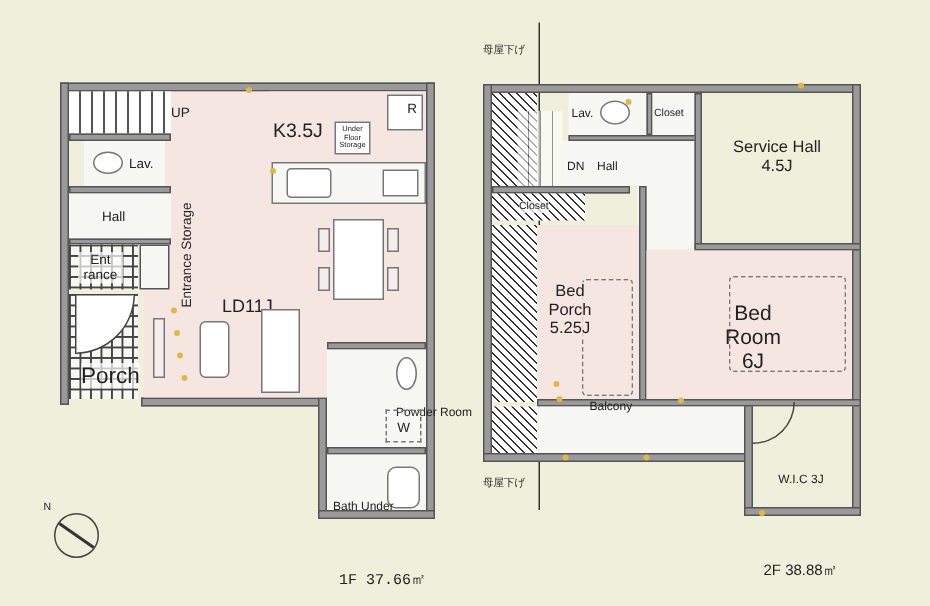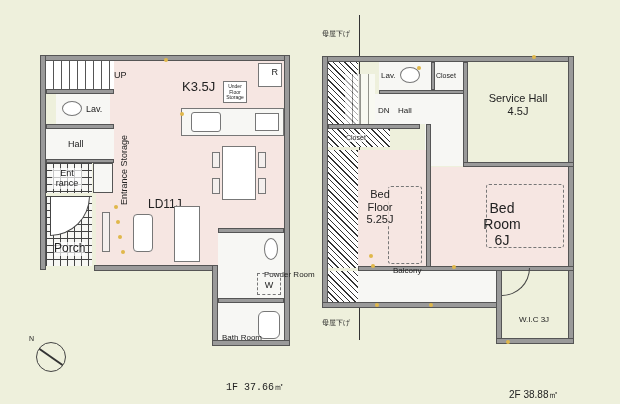--- a/index.html
+++ b/index.html
@@ -47,21 +47,21 @@
   <div class="lbl" style="left:68px;top:139px;font-size:9px;">Hall</div>
 
   <div class="wall" style="left:46px;top:159px;width:68px;height:4px;"></div>
   <div class="room tile" style="left:46px;top:163px;width:46px;height:30px;"></div>
   <div class="lbl" style="left:52px;top:168px;font-size:9px;width:30px;background:rgba(255,255,255,.7);">Ent rance</div>
   <div class="room white" style="left:93px;top:163px;width:20px;height:30px;border:1px solid #555;"></div>
   <div class="lbl" style="left:96px;top:175px;font-size:9px;transform:rotate(-90deg);transform-origin:left top;white-space:nowrap;top:205px;left:119px;">Entrance Storage</div>
 
   <div class="room tile" style="left:46px;top:196px;width:46px;height:70px;"></div>
   <div class="door" style="left:50px;top:196px;width:40px;height:40px;border-radius:0 0 40px 0;background:#fff;"></div>
-  <div class="lbl" style="left:54px;top:242px;font-size:12px;background:rgba(255,255,255,.7);text-align:center;">Porch</div>
+  <div class="lbl" style="left:54px;top:242px;font-size:15px;background:rgba(255,255,255,.7);text-align:center;">Porch</div>
 
   <div class="furn" style="left:102px;top:212px;width:8px;height:40px;"></div>
 
   <div class="lbl" style="left:182px;top:80px;font-size:13px;">K3.5J</div>
   <div class="furn" style="left:223px;top:81px;width:24px;height:22px;font-size:5px;text-align:center;line-height:1.1;padding-top:2px;background:#fff;">Under Floor Storage</div>
   <div class="furn" style="left:258px;top:63px;width:24px;height:24px;background:#fff;font-size:9px;text-align:right;padding:3px;">R</div>
   <div class="furn" style="left:181px;top:108px;width:103px;height:28px;background:#f7f7f4;"></div>
   <div class="furn" style="left:191px;top:112px;width:30px;height:20px;background:#fff;border-radius:3px;"></div>
   <div class="furn" style="left:255px;top:113px;width:24px;height:18px;background:#fff;"></div>
 
@@ -77,21 +77,21 @@
 
   <div class="wall" style="left:218px;top:228px;width:66px;height:5px;"></div>
   <div class="room white" style="left:218px;top:233px;width:66px;height:65px;"></div>
   <div class="furn" style="left:264px;top:238px;width:14px;height:22px;border-radius:50%;background:#fff;"></div>
   <div class="lbl" style="left:220px;top:270px;font-size:8px;padding-left:44px;">Powder Room</div>
   <div class="dash" style="left:257px;top:273px;width:24px;height:22px;font-size:9px;text-align:center;line-height:22px;">W</div>
 
   <div class="wall" style="left:218px;top:298px;width:66px;height:5px;"></div>
   <div class="room white" style="left:218px;top:303px;width:66px;height:37px;"></div>
   <div class="furn" style="left:258px;top:311px;width:22px;height:28px;border-radius:6px;background:#fff;"></div>
-  <div class="lbl" style="left:222px;top:333px;font-size:8px;">Bath Room</div>
+  <div class="lbl" style="left:222px;top:333px;font-size:8px;">Bath Under</div>
 
   <div class="dot" style="left:114px;top:205px;"></div>
   <div class="dot" style="left:116px;top:220px;"></div>
   <div class="dot" style="left:118px;top:235px;"></div>
   <div class="dot" style="left:121px;top:250px;"></div>
   <div class="dot" style="left:164px;top:58px;"></div>
   <div class="dot" style="left:180px;top:112px;"></div>
 
   <div class="lbl" style="left:226px;top:382px;font-size:10px;font-family:Liberation Mono, monospace;">1F 37.66㎡</div>
 </div>
@@ -137,21 +137,21 @@
   <div class="wall" style="left:463px;top:162px;width:111px;height:5px;"></div>
 
   <div class="wall" style="left:328px;top:124px;width:92px;height:5px;"></div>
   <div class="room hatch" style="left:328px;top:129px;width:62px;height:18px;"></div>
   <div class="lbl" style="left:346px;top:134px;font-size:7px;background:rgba(255,255,255,.75);">Closet</div>
   <div class="room hatch" style="left:328px;top:150px;width:30px;height:118px;"></div>
 
   <div class="room pink" style="left:358px;top:150px;width:68px;height:116px;"></div>
   <div class="wall" style="left:426px;top:124px;width:5px;height:144px;"></div>
   <div class="dash" style="left:388px;top:186px;width:34px;height:78px;border-radius:3px;"></div>
-  <div class="lbl" style="left:362px;top:188px;font-size:11px;width:36px;background:rgba(246,230,226,.8);">Bed Floor 5.25J</div>
+  <div class="lbl" style="left:362px;top:188px;font-size:11px;width:36px;background:rgba(246,230,226,.8);">Bed Porch 5.25J</div>
 
   <div class="room pink" style="left:431px;top:167px;width:137px;height:99px;"></div>
   <div class="dash" style="left:486px;top:184px;width:78px;height:64px;border-radius:3px;"></div>
   <div class="lbl" style="left:482px;top:200px;font-size:14px;width:40px;">Bed Room 6J</div>
   <div class="wall" style="left:358px;top:266px;width:216px;height:5px;"></div>
 
   <div class="room hatch" style="left:328px;top:271px;width:30px;height:31px;"></div>
   <div class="room white" style="left:358px;top:271px;width:138px;height:31px;"></div>
   <div class="lbl" style="left:393px;top:266px;font-size:8px;">Balcony</div>
 
@@ -161,14 +161,14 @@
 
   <div class="dot" style="left:369px;top:254px;"></div>
   <div class="dot" style="left:371px;top:264px;"></div>
   <div class="dot" style="left:452px;top:265px;"></div>
   <div class="dot" style="left:375px;top:303px;"></div>
   <div class="dot" style="left:429px;top:303px;"></div>
   <div class="dot" style="left:532px;top:55px;"></div>
   <div class="dot" style="left:417px;top:66px;"></div>
   <div class="dot" style="left:506px;top:340px;"></div>
 
-  <div class="lbl" style="left:509px;top:389px;font-size:10px;">2F 38.88㎡</div>
+  <div class="lbl" style="left:509px;top:375px;font-size:10px;">2F 38.88㎡</div>
 </div>
 
 </body></html>

